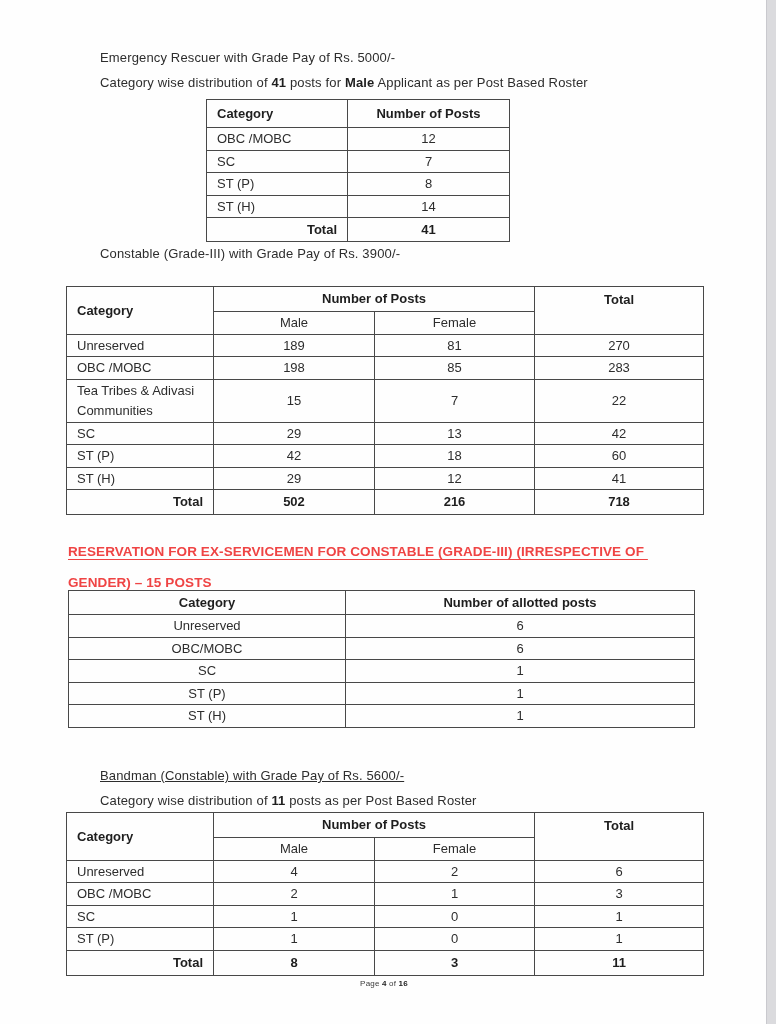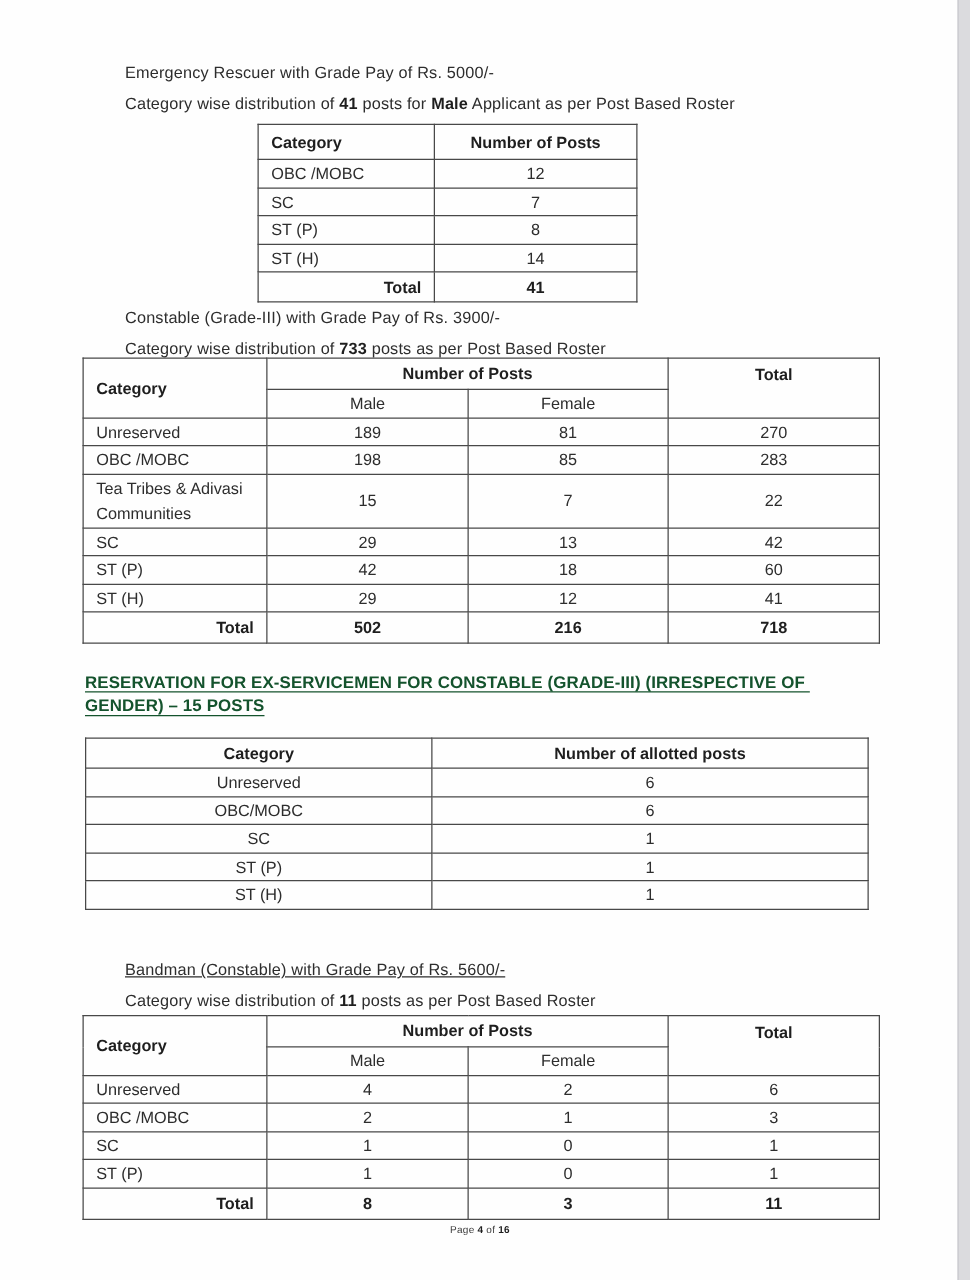--- a/index.html
+++ b/index.html
@@ -2,22 +2,22 @@
 <html><head>
 <meta charset="utf-8">
 <style>
   * { margin:0; padding:0; box-sizing:border-box; }
   html,body { width:776px; height:1024px; }
   body { background:#ffffff; font-family:"Liberation Sans", sans-serif; color:#2d2d2d; position:relative; overflow:hidden; }
   .page { position:absolute; left:0; top:0; width:776px; height:1024px; background:#fefefe; }
   .scroll-strip { position:absolute; top:0; right:0; width:10px; height:1024px; background:#dbdbde; border-left:1px solid #c9c9ce; }
   .txt { position:absolute; font-size:13px; letter-spacing:.15px; white-space:pre-wrap; line-height:16px; }
   .bold { font-weight:bold; color:#1e1e1e; }
-  .heading { position:absolute; left:68px; top:536px; width:620px; font-size:13.5px; font-weight:bold; color:#14532d;
-             line-height:19px; letter-spacing:.1px; text-decoration:underline; text-underline-offset:3px; white-space:pre-wrap; }
+  .heading { position:absolute; left:68px; top:536px; width:620px; font-size:13.5px; font-weight:bold; color:#ef4444;
+             line-height:31px; letter-spacing:.1px; text-decoration:underline; text-underline-offset:3px; white-space:pre-wrap; }
   table { border-collapse:collapse; position:absolute; font-size:13px; color:#2d2d2d; table-layout:fixed; }
   td { border:1.5px solid #484848; padding:1px 8px; line-height:1.5; overflow:hidden; }
   .hdr { font-weight:bold; color:#1e1e1e; }
   .c { text-align:center; }
   .l { text-align:left; padding-left:10px; }
   .r { text-align:right; padding-right:10px; font-weight:bold; color:#1e1e1e; }
   .vtop { vertical-align:top; padding-top:3px; }
   .vmid { vertical-align:middle; }
   
   #t1 { left:206px; top:99px; width:303px; }
@@ -79,21 +79,20 @@
     </tr>
     <tr class="tot">
       <td class="r">Total</td>
       <td class="c hdr">41</td>
     </tr>
   </tbody>
     </table>
 
   <div class="txt" style="left:100px; top:246px;">Constable (Grade-III) with Grade Pay of Rs. 3900/-</div>
 
-  <div class="txt" style="left:100px; top:271px;"><span>Category wise distribution of </span><span class="bold">733</span><span> posts as per Post Based Roster</span></div>
 
   <table id="t2" class="wide">
     <colgroup>
         <col style="width:147px">
         <col style="width:161px">
         <col style="width:160px">
         <col style="width:169px">
       </colgroup>
     <tbody>
         <tr class="h1">

